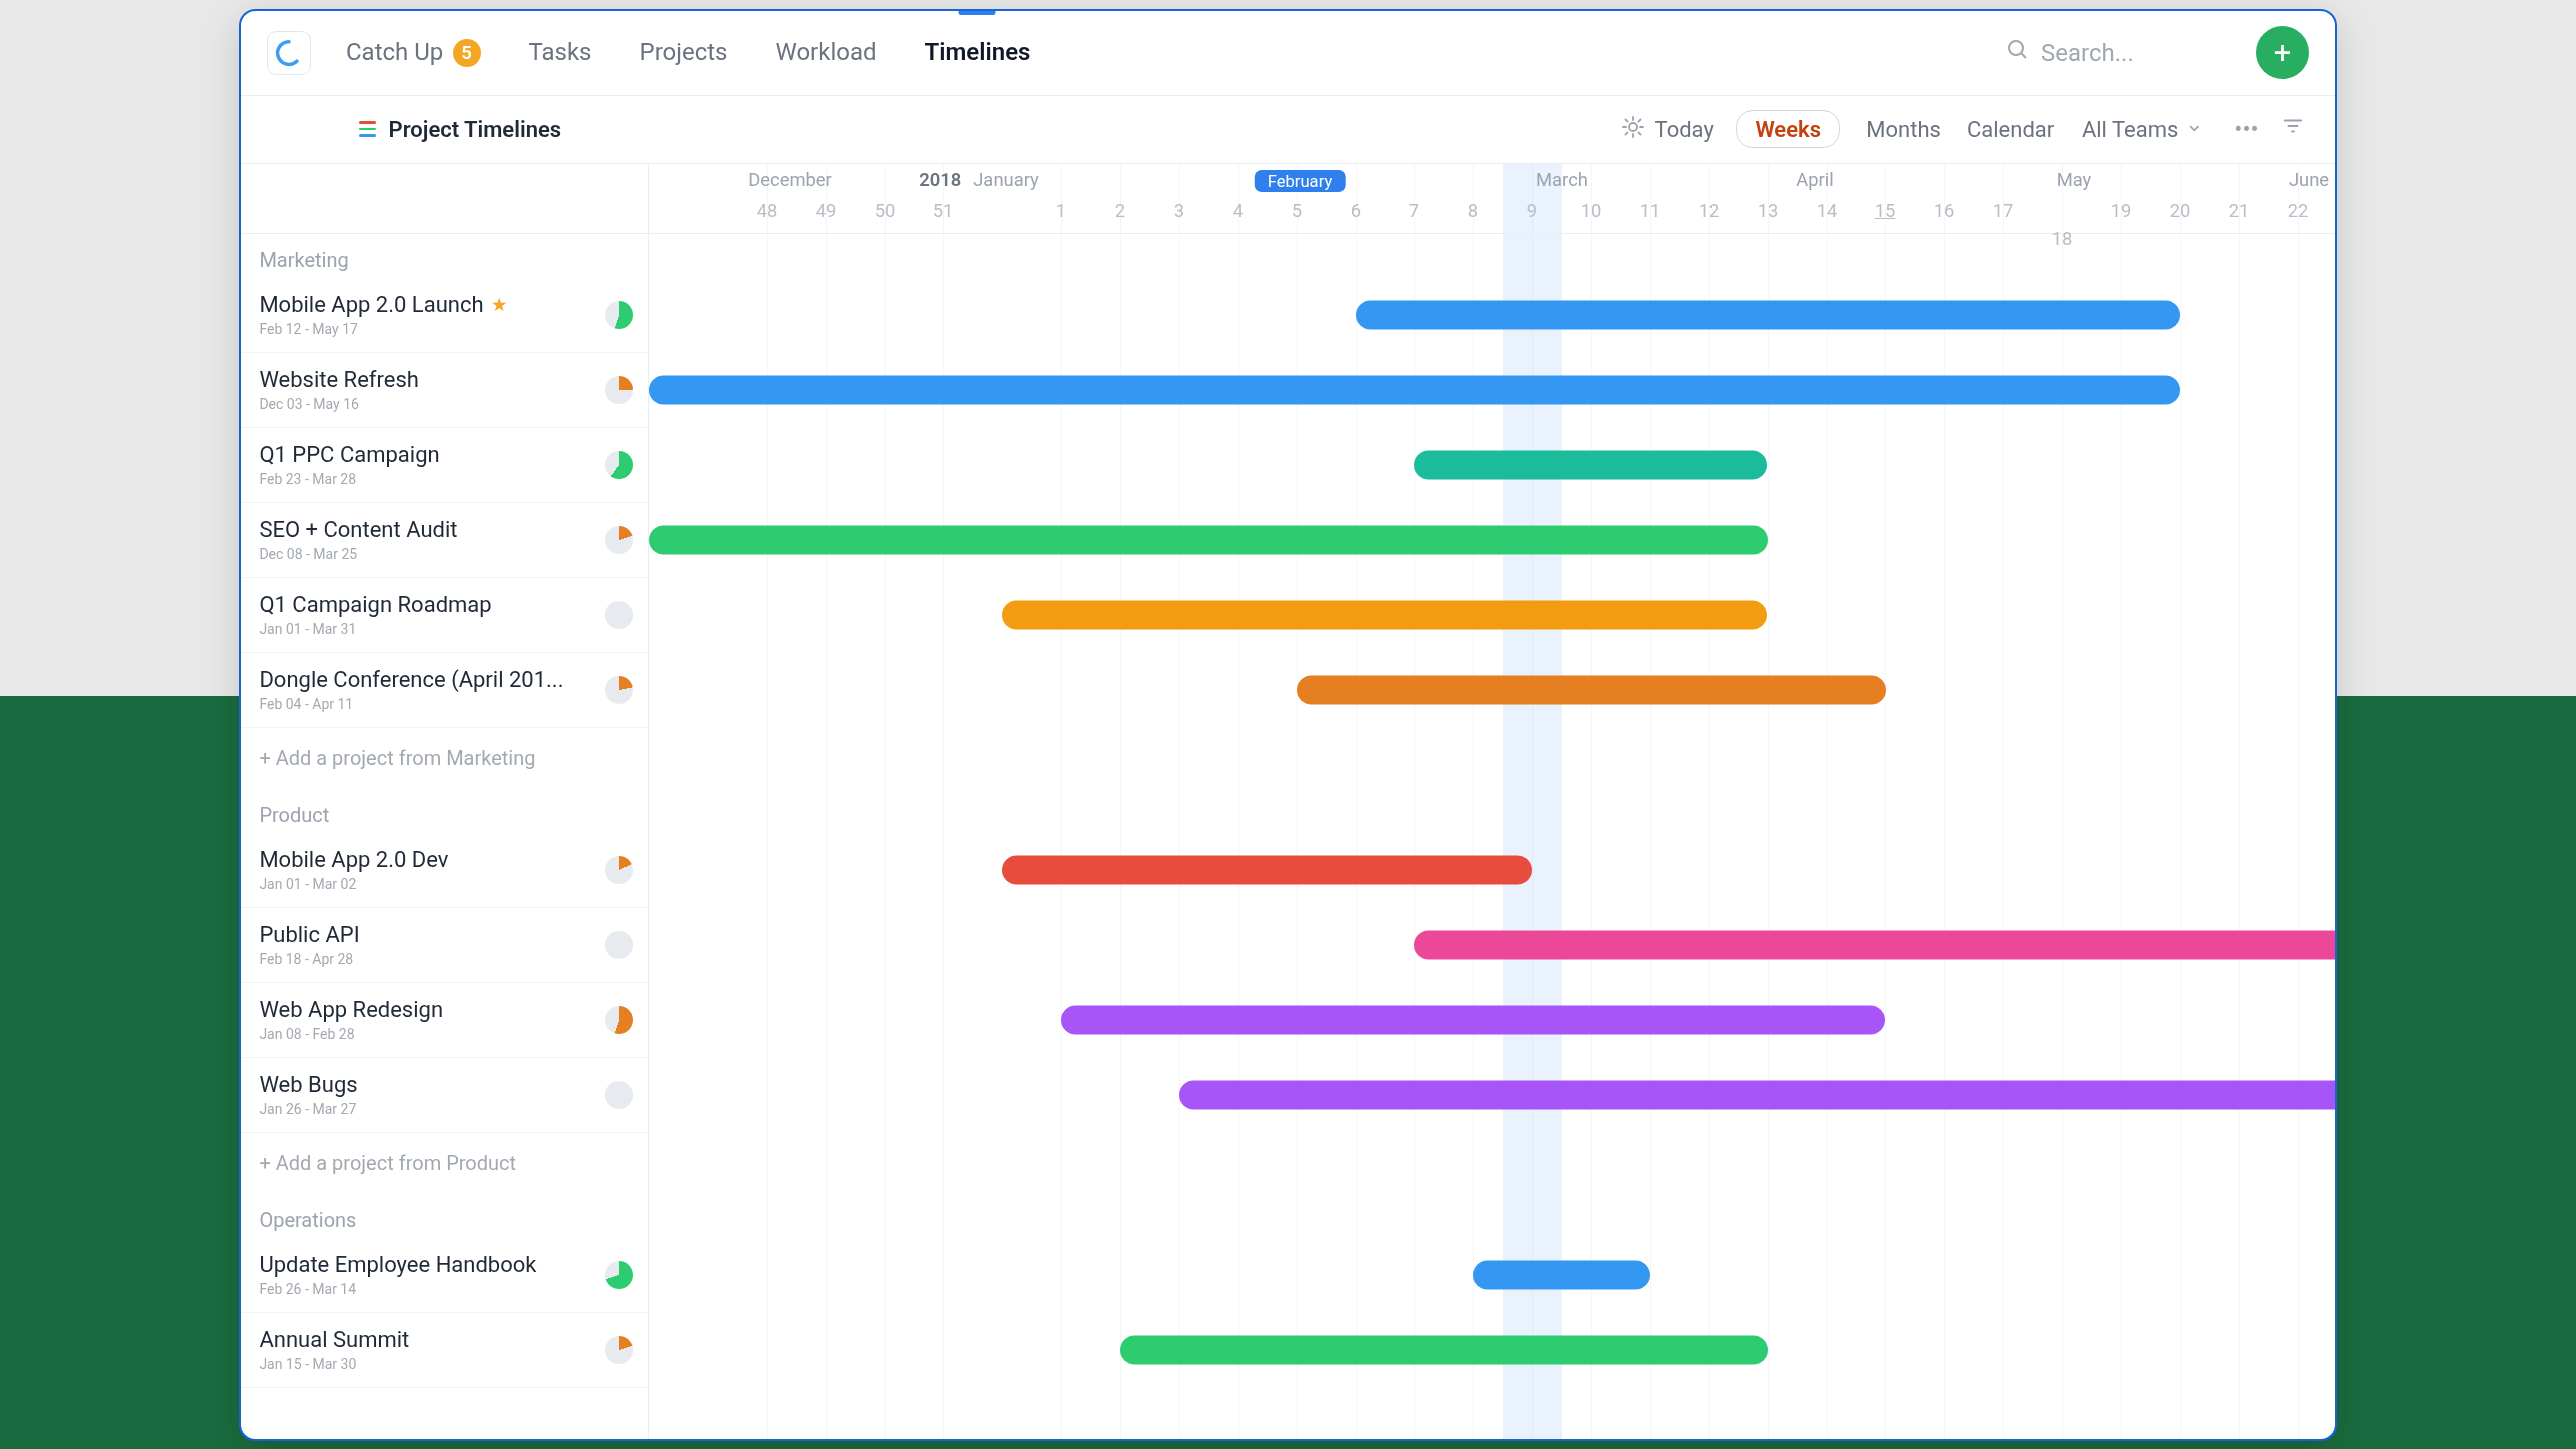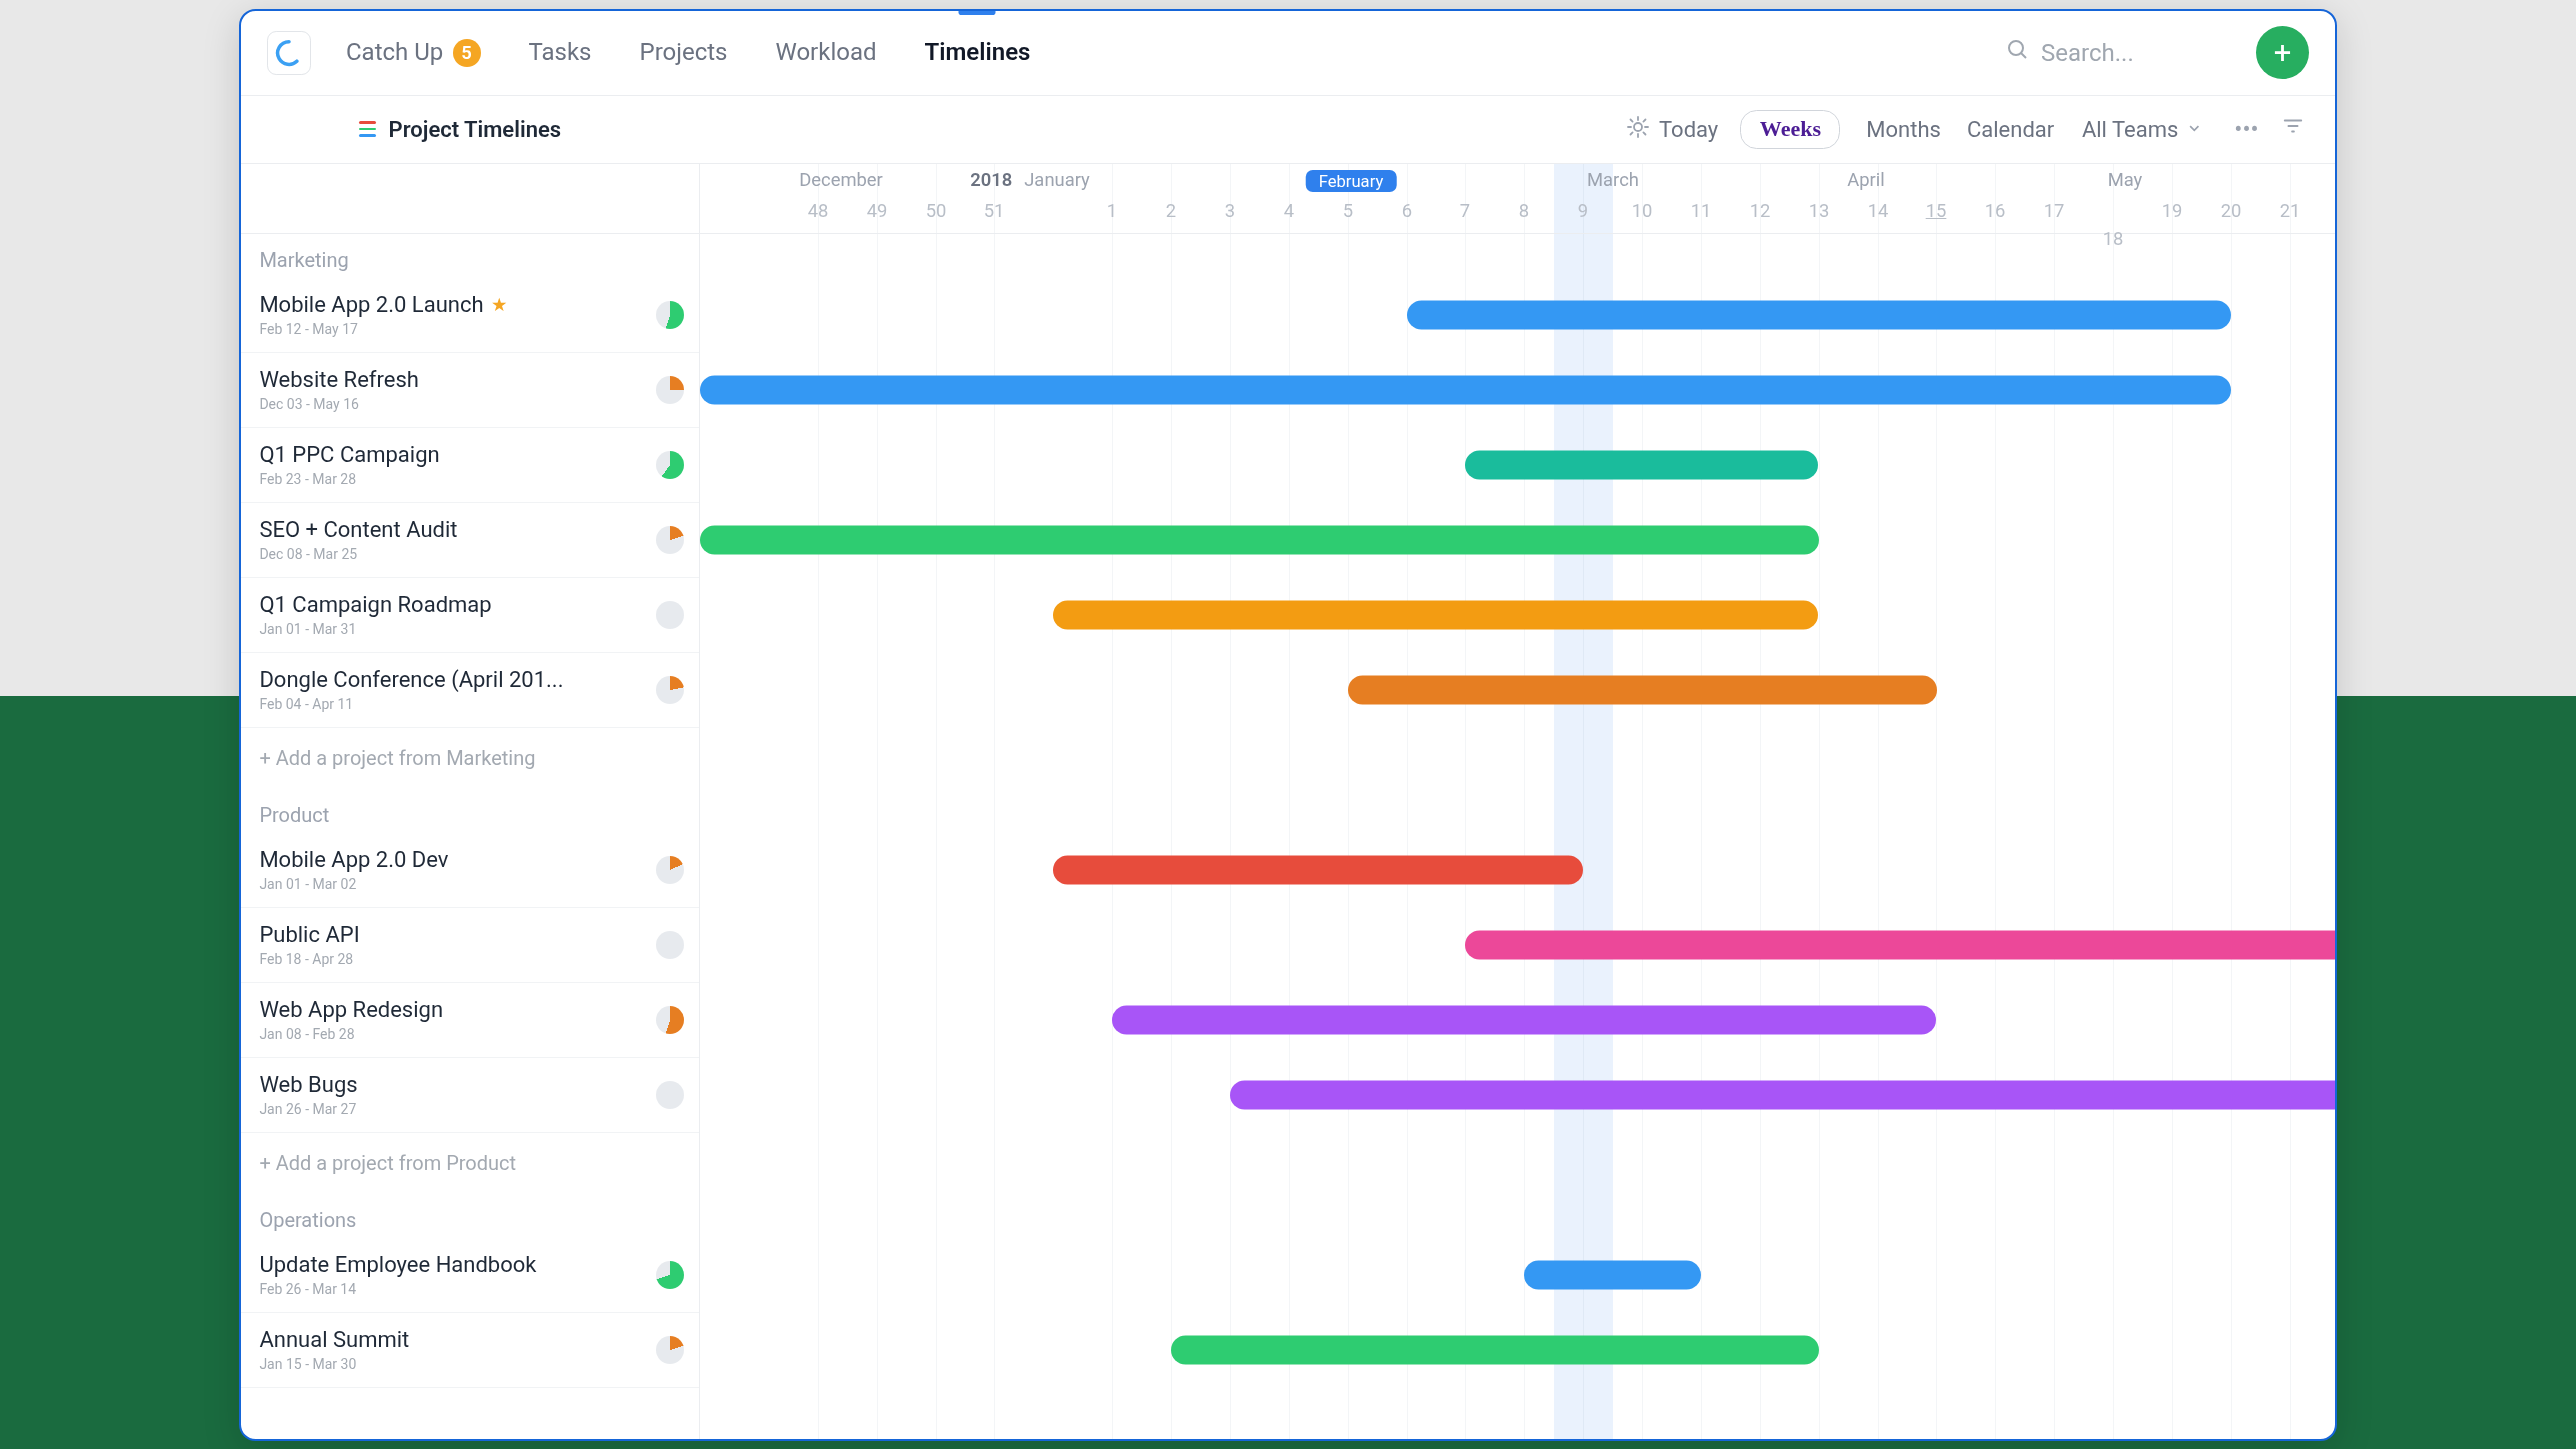--- a/index.html
+++ b/index.html
@@ -119,32 +119,31 @@
 .subbar-left { display: flex; align-items: center; gap: 13px; font-weight: 600; color: #1f2937; margin-left: 92px;}
 .hambars { display:flex; flex-direction:column; gap:3.7px;}
 .hambars span { display:block; height:2.8px; border-radius:1.8px;}
 .subbar-right { margin-left:auto; display:flex; align-items:center; gap: 13px; color:#6b7280;justify-content:center;}
 .today-btn { display:flex; align-items:center; gap:9.2px; color:#6b7280; padding: 0 9.2px;}
 .view-seg { display:flex; align-items:center; gap: 26px; }
 .view-seg .seg {
   color:#6b7280; cursor:pointer;
 }
 .view-seg .seg.active {
-  color:#4c1d95; font-weight:600;
+  color:#c2410c; font-weight:600;
   border:0.9px solid #d1d5db;
   border-radius: 16.6px;
   padding: 5.5px 18.4px;
-  font-family: Liberation Serif, serif;
 }
 .teams-dd { display:flex; align-items:center; gap:7.4px; color:#6b7280; cursor:pointer; margin: 0 14.7px;}
 .iconbtn { color:#9ca3af; cursor:pointer; width:33px; text-align:center; font-size: 24px; }
 
 
 .body { display:flex; height: calc(100% - 153px); }
-.sidebar { width: 459px; border-right: 0.9px solid #ebedf0; overflow:hidden; }
+.sidebar { width: 408px; border-right: 0.9px solid #ebedf0; overflow:hidden; }
 .side-header-spacer { height: 70px; border-bottom:0.9px solid #ebedf0;}
 .timeline { flex:1; position:relative; overflow:hidden;}
 
 
 .tl-header {
   height: 70px;
   border-bottom: 0.9px solid #ebedf0;
   position: relative;
 }
 .months-row { height: 33px; position:relative; }

